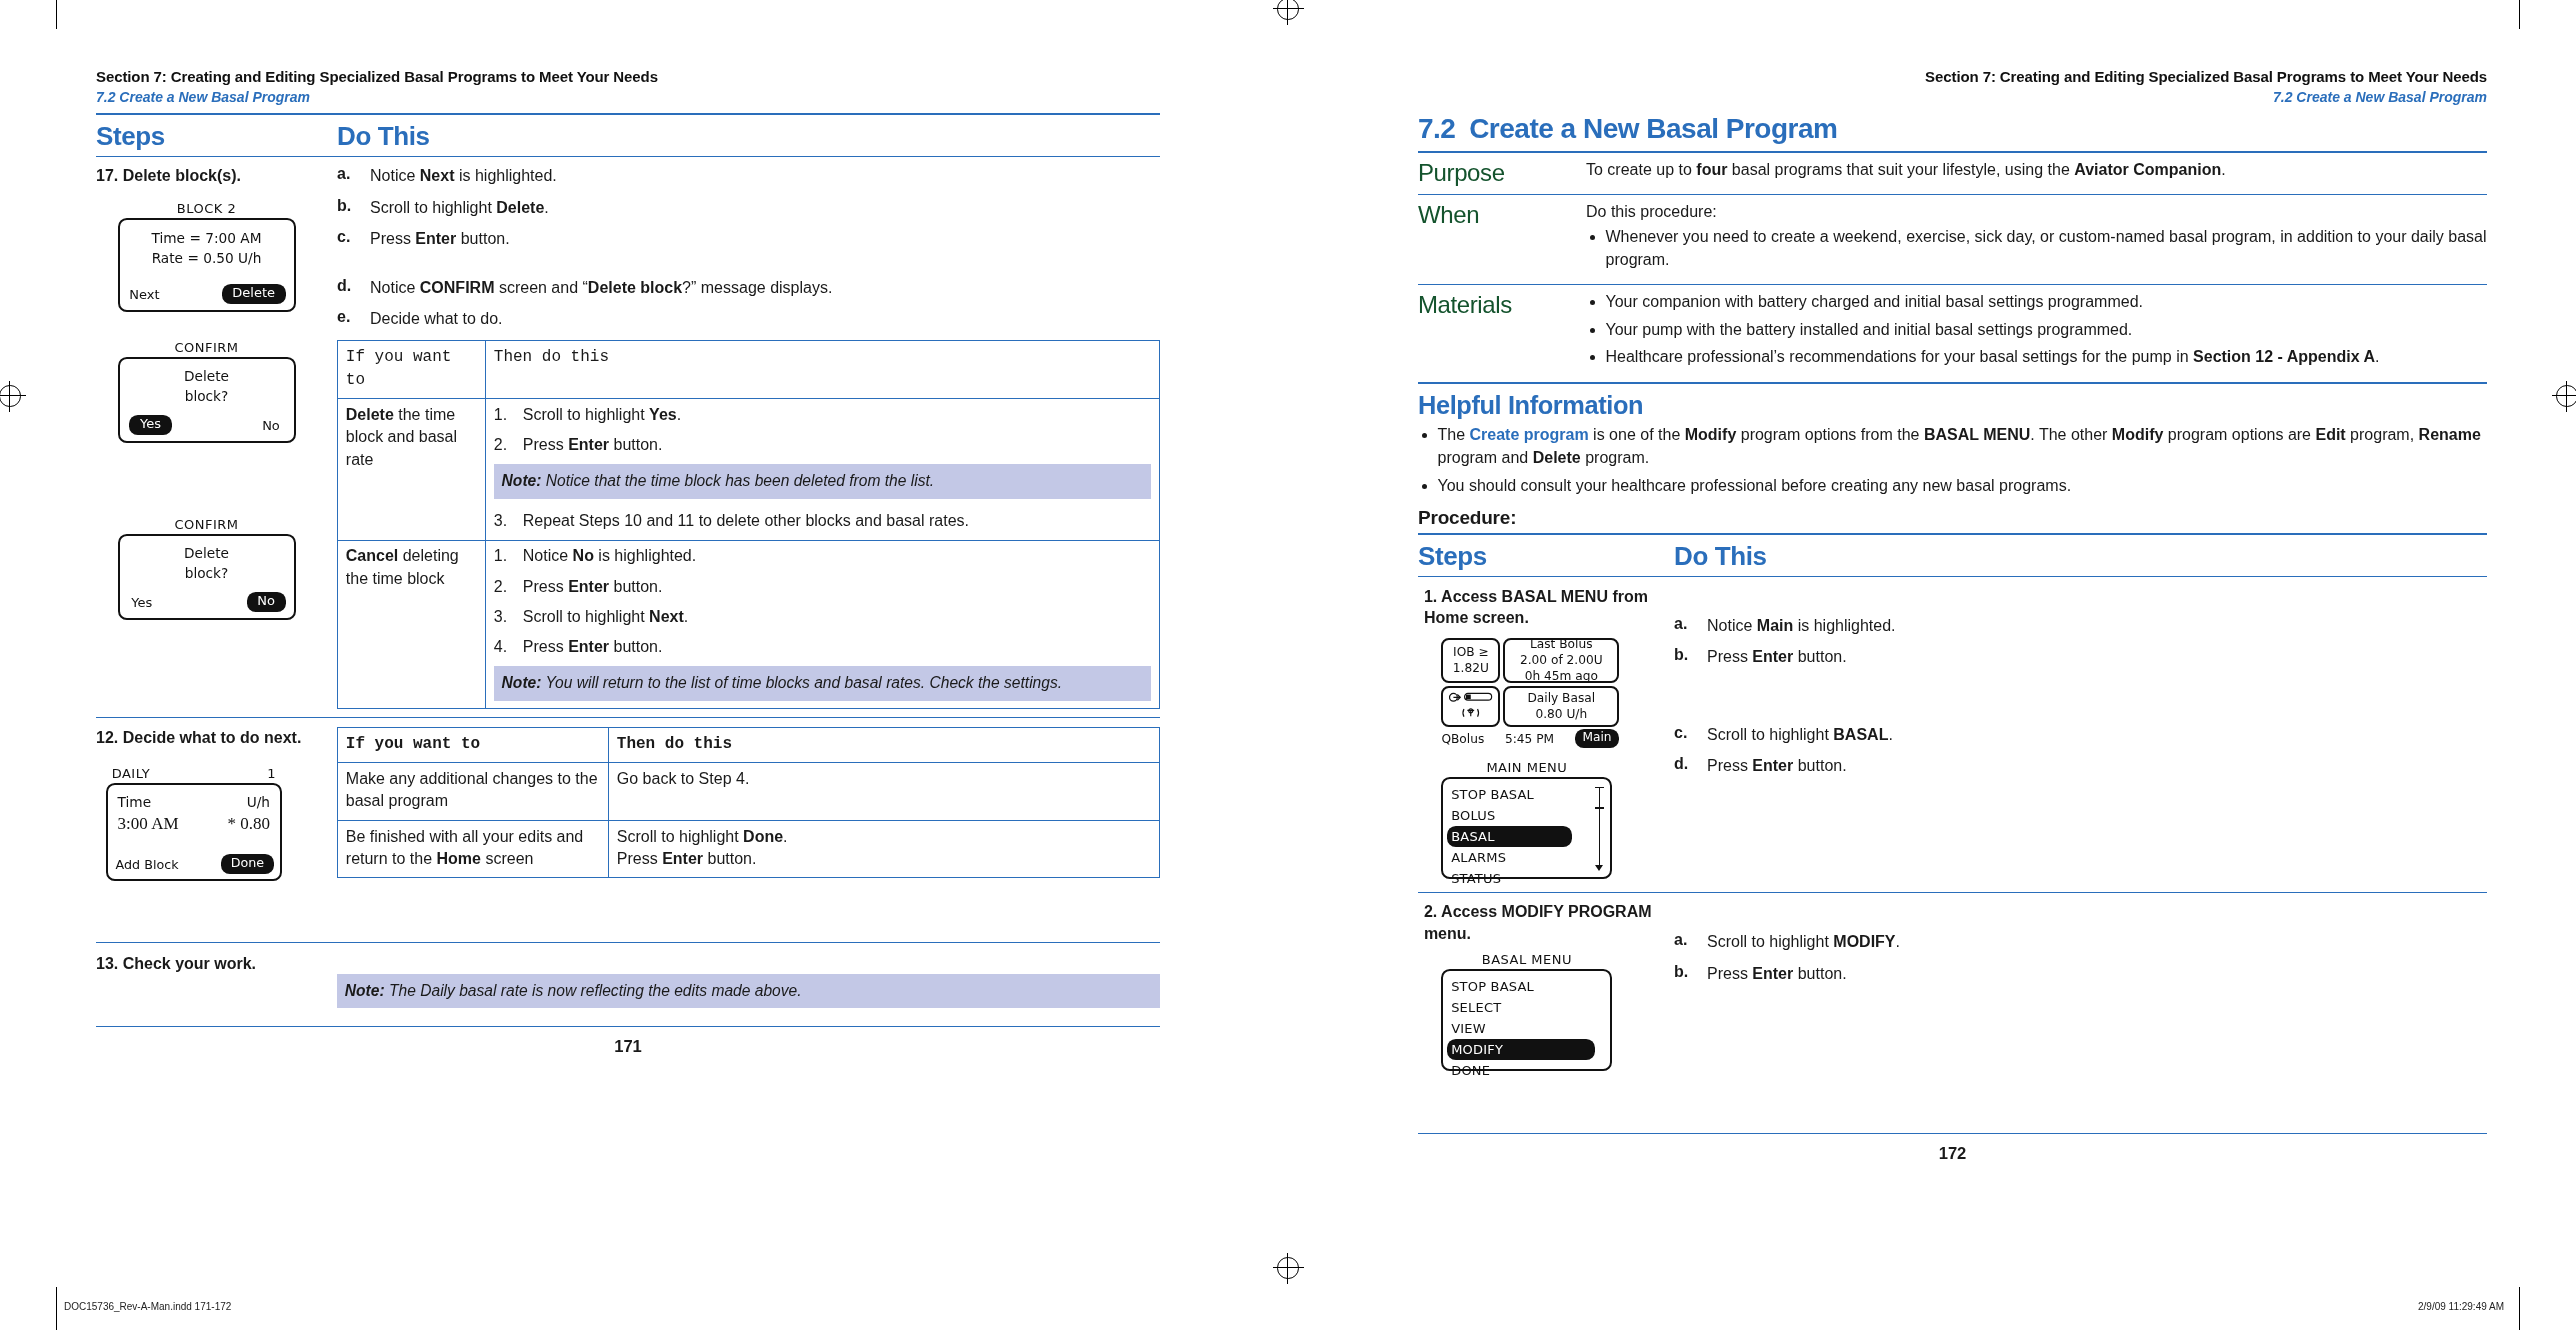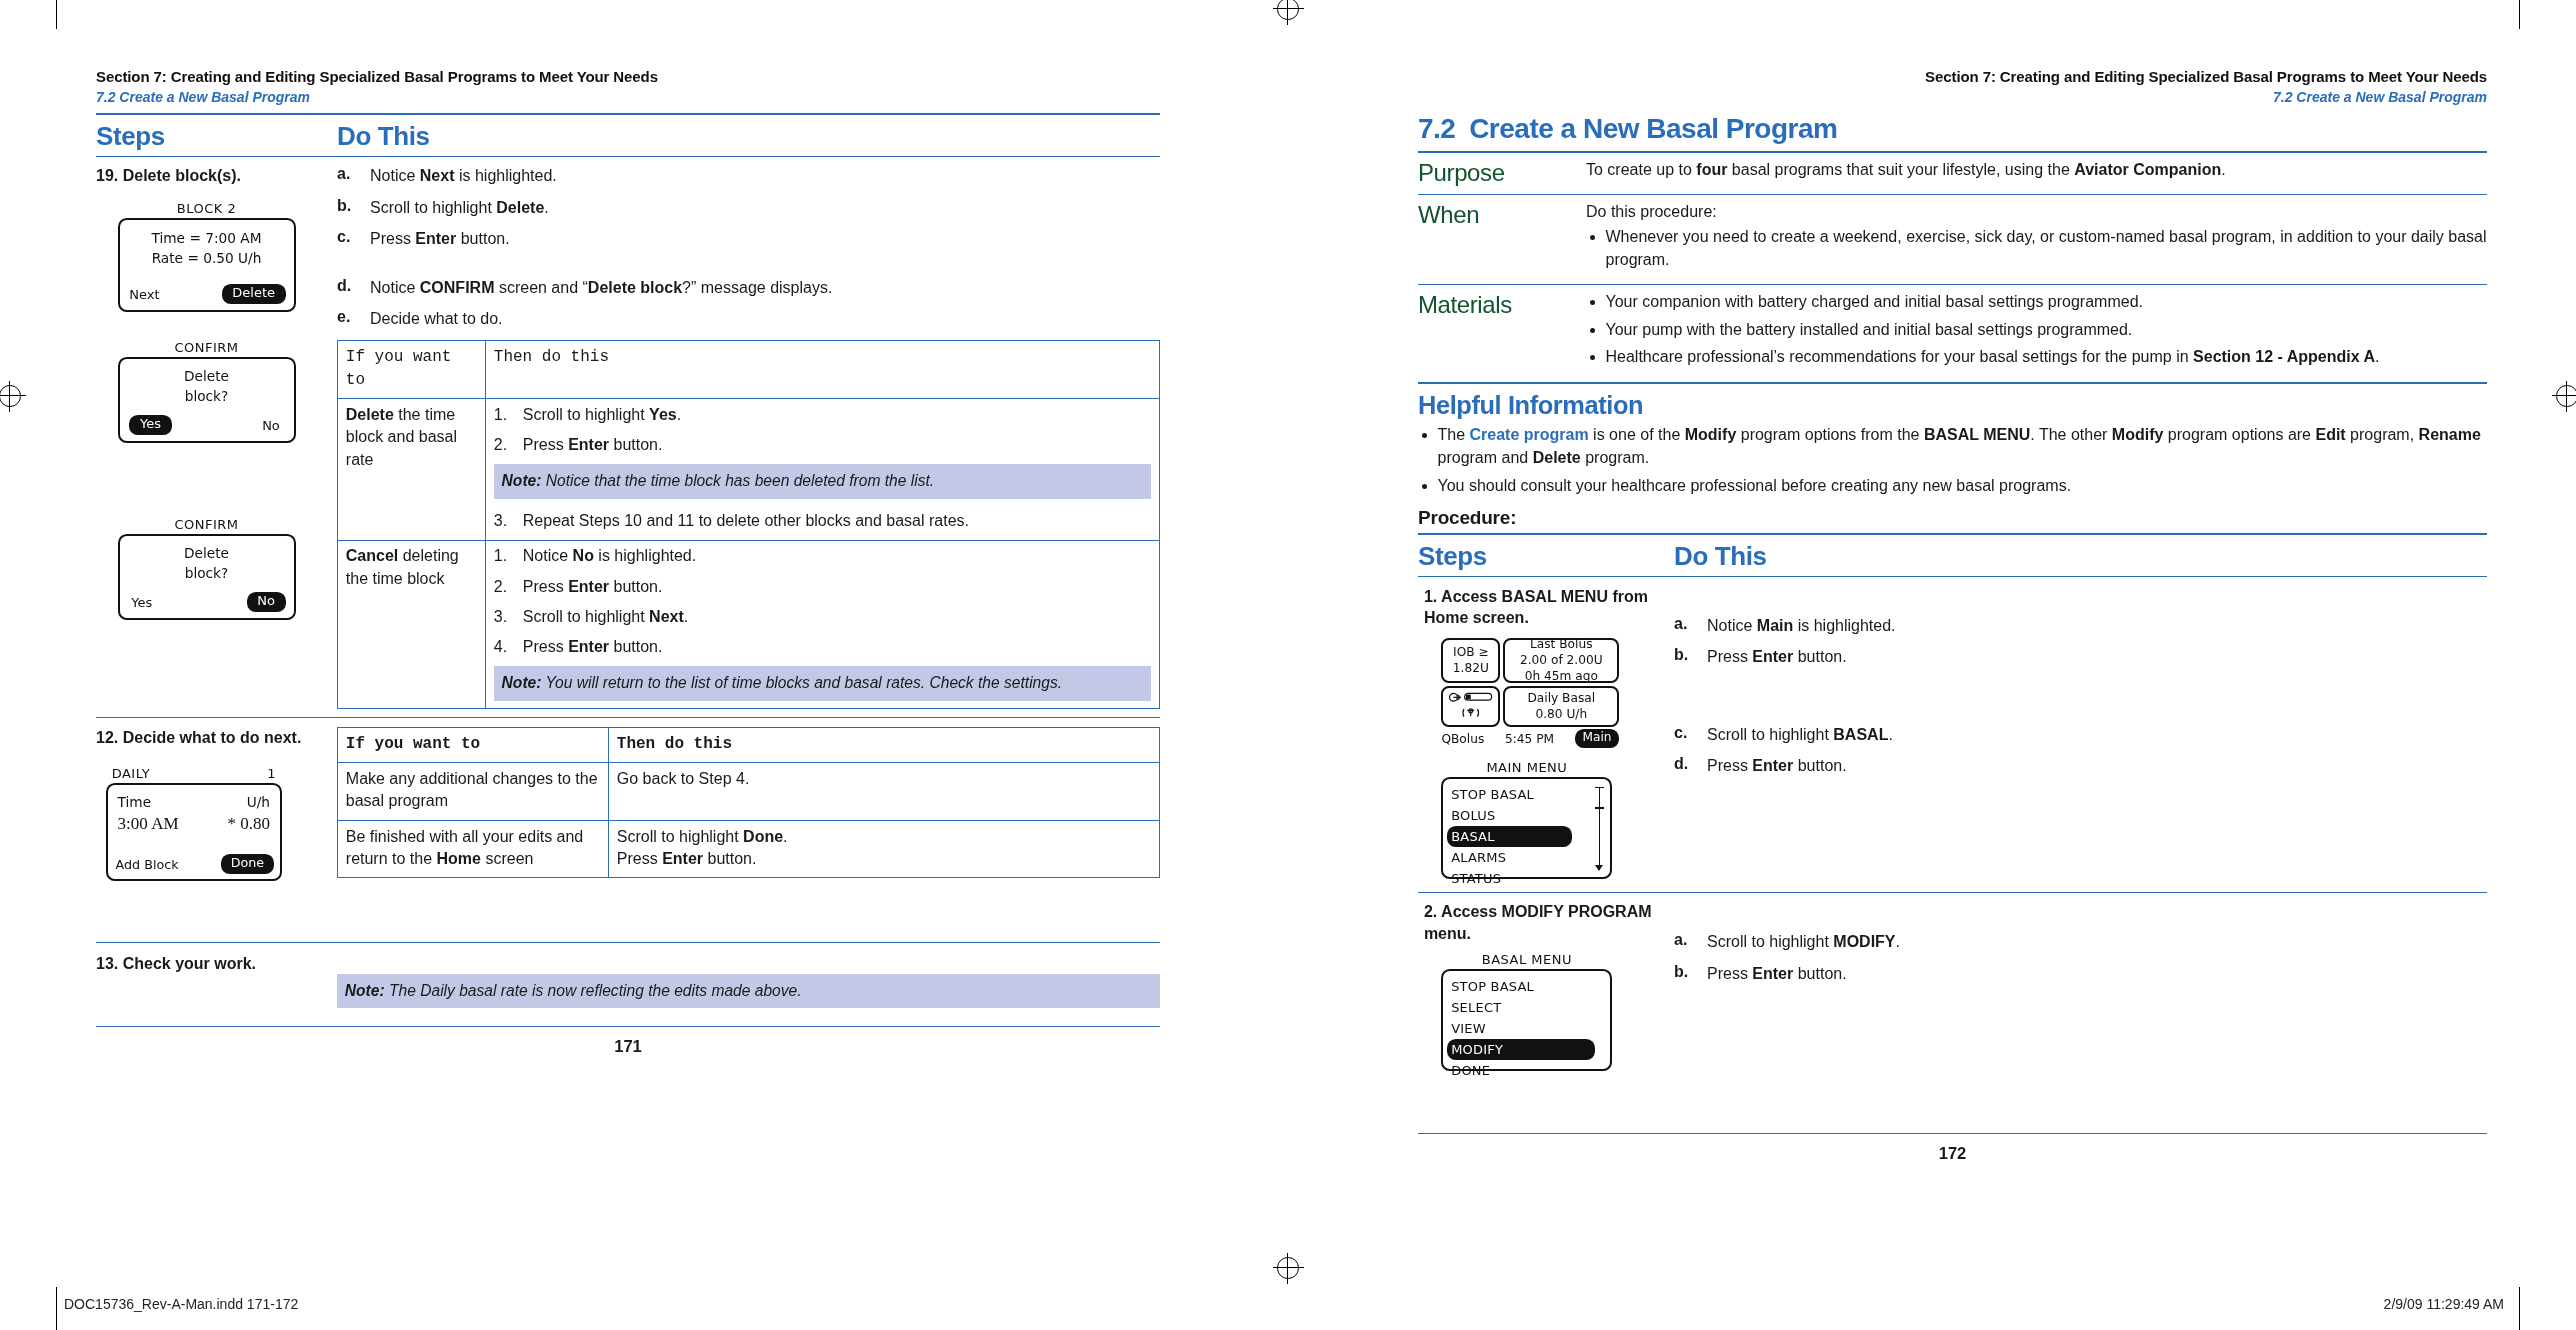--- a/index.html
+++ b/index.html
@@ -182,21 +182,21 @@
 
   .folio {
     text-align: center; font-weight: bold; font-size: 16.6px;
     margin-top: 9.8px;
   }
 
   
   .slug {
     position: absolute; bottom: 19.5px;
     font-family: "Liberation Sans", sans-serif;
-    font-size: 14px; color: #222; white-space: nowrap;
+    font-size: 10px; color: #222; white-space: nowrap;
   }
   .slug-left  { left: 64px; }
   .slug-right { right: 72px; }
 </style>
 </head>
 <body>
 
 <div class="spread">
 
   <div class="crop-mark" style="left:56px;top:0;width:1px;height:29px;"></div>
@@ -218,21 +218,21 @@
       <div class="rule-blue" style="margin-top:6.8px;"></div>
 
       <div class="sd-head">
         <div class="c1">Steps</div>
         <div class="c2">Do This</div>
       </div>
       <div class="rule-blue-thin"></div>
 
       <div class="step-row" style="padding-top:8.8px;">
         <div class="step-col-left">
-          <div class="step-title">19. Delete block(s).</div>
+          <div class="step-title">17. Delete block(s).</div>
 
           <div class="dev" style="margin:14.6px 0 0 21.5px;width:178px;">
             <div class="dev-cap">BLOCK 2</div>
             <div class="lcd" style="height:94px;padding:8.8px 7.8px 5.9px 7.8px;">
               <div class="lcd-line">Time = 7:00 AM</div>
               <div class="lcd-line">Rate = 0.50 U/h</div>
               <div class="lcd-footer" style="position:absolute;left:9.8px;right:7.8px;bottom:5.9px;">
                 <span style="font-size:13px;">Next</span>
                 <span class="pill">Delete</span>
               </div>

